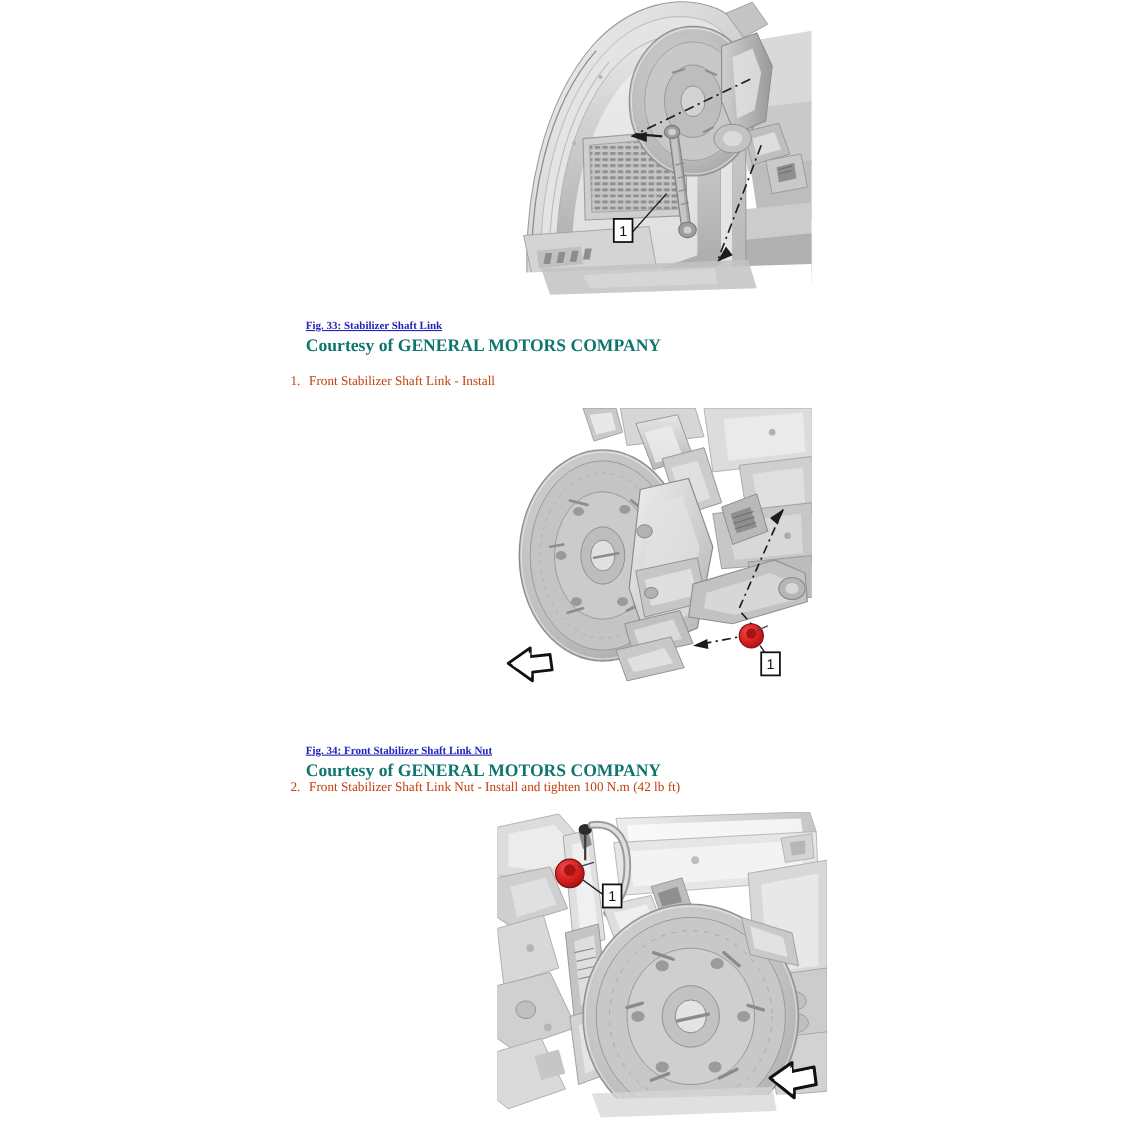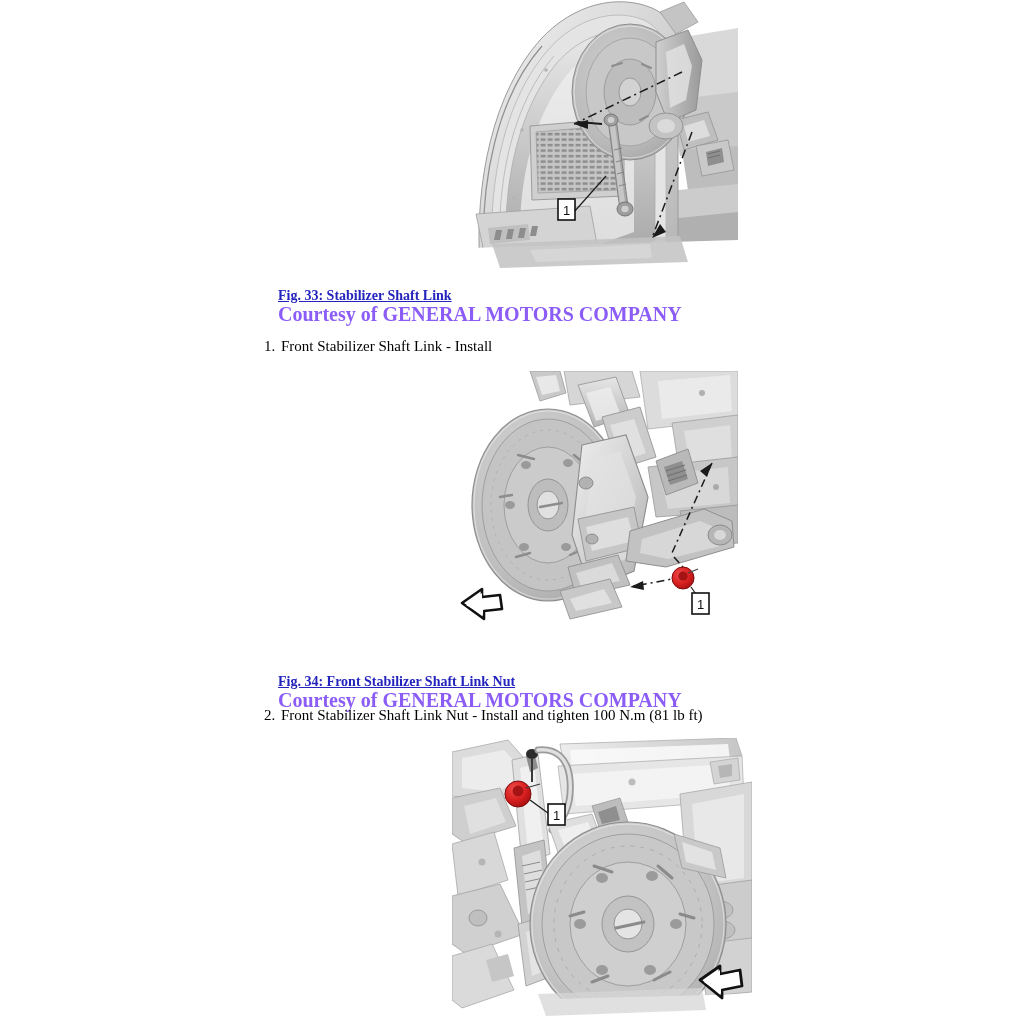--- a/index.html
+++ b/index.html
@@ -40,46 +40,46 @@
   }
 
   
   .caption-block {
     position: absolute;
     left: 278px;
   }
   .fig-link {
     display: inline-block;
     font-weight: bold;
-    font-size: 14px;
+    font-size: 10px;
     line-height: 17px;
     color: #2323bd;
     text-decoration: underline;
     letter-spacing: 0px;
     white-space: nowrap;
     cursor: pointer;
   }
   .courtesy {
     display: block;
     font-weight: bold;
-    font-size: 20px;
+    font-size: 16px;
     line-height: 18px;
-    color: #8b5cf6;
+    color: #0f766e;
     white-space: nowrap;
     margin-top: 1px;
     text-align: right;
   }
 
   
   .step {
     position: absolute;
     left: 264px;
-    font-size: 15px;
+    font-size: 12px;
     line-height: 19px;
-    color: #000000;
+    color: #c2410c;
     white-space: nowrap;
   }
   .step .num {
     display: inline-block;
     width: 17px;
   }
 
   
   .cal-text {
     font-family: "Liberation Sans", sans-serif;
@@ -335,21 +335,21 @@
       </svg>
     </div>
   </div>
 
   <div class="caption-block" style="top:672px;">
     <a class="fig-link" href="#">Fig. 34: Front Stabilizer Shaft Link Nut</a>
     <span class="courtesy">Courtesy of GENERAL MOTORS COMPANY</span>
   </div>
 
   <div class="step" style="top:706px;">
-    <span class="num">2.</span><span>Front Stabilizer Shaft Link Nut - Install and tighten 100 N.m (81 lb ft)</span>
+    <span class="num">2.</span><span>Front Stabilizer Shaft Link Nut - Install and tighten 100 N.m (42 lb ft)</span>
   </div>
 
   <div class="figure" style="left:452px; top:738px; width:300px; height:286px;">
     <div class="fig-canvas">
       <svg viewBox="0 0 300 286" preserveAspectRatio="none" aria-hidden="true">
         <defs>
           <radialGradient id="g35rot" cx="0.42" cy="0.38" r="0.76">
             <stop offset="0" stop-color="#dcdcdc"></stop>
             <stop offset="0.6" stop-color="#c4c4c4"></stop>
             <stop offset="1" stop-color="#a8a8a8"></stop>

